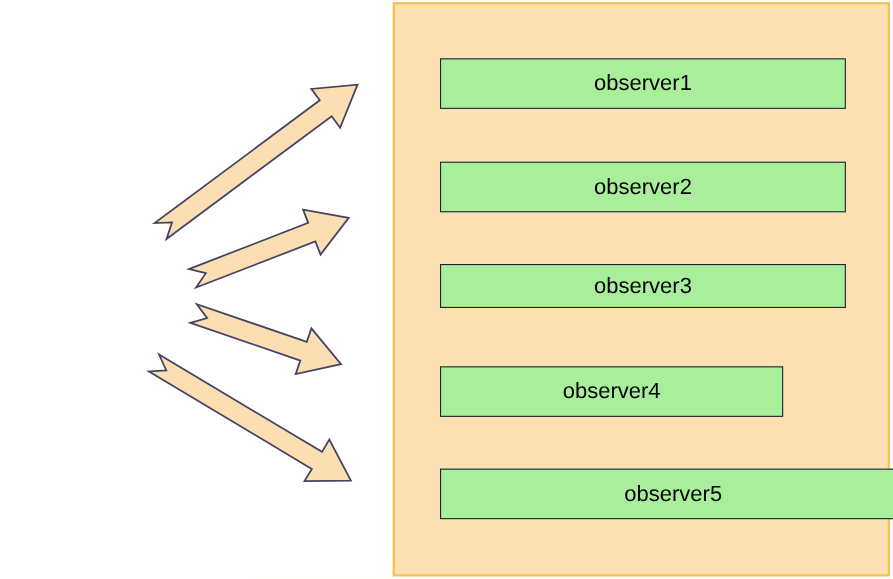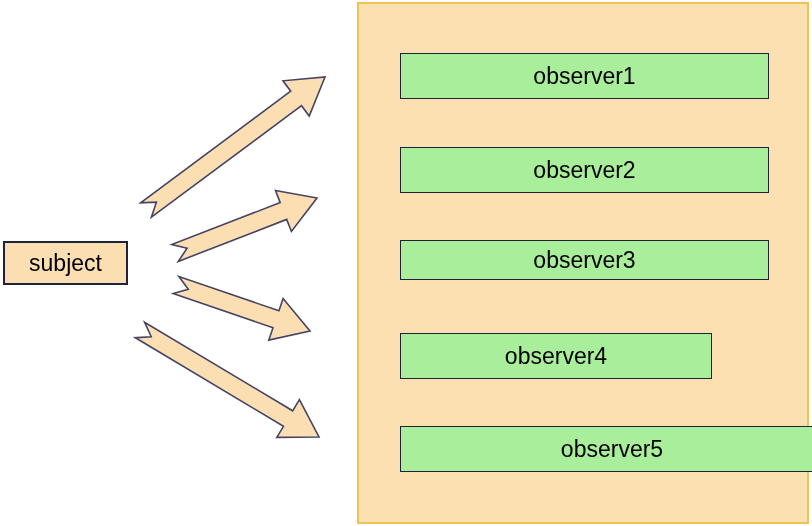--- a/index.html
+++ b/index.html
@@ -18,21 +18,21 @@
     color:var(--text);
   }
   .panel {
     position:absolute;
     background:var(--panel-fill);
     border:2px solid var(--panel-border);
   }
   .node {
     position:absolute; display:flex;
     align-items:center; justify-content:center;
-    font-size:23px; line-height:1; color:var(--text);
+    font-size:20px; line-height:1; color:var(--text);
   }
   .subject {
     background:var(--subject-fill);
     border:2px solid var(--subject-border);
   }
   .observer {
     background:var(--observer-fill);
     border:1.5px solid var(--observer-border);
   }
   #arrow-layer { position:absolute; left:0; top:0; }
@@ -49,23 +49,20 @@
 <div id="canvas">
   <div class="panel" style="left: 357px; top: 2px; width: 452px; height: 522px;"></div>
 
   <svg id="arrow-layer" width="812" height="526" viewBox="0 0 812 526">
       <polygon points="151.4,217.2 301.5,105.7 309.2,116.1 325.0,77.0 283.0,80.8 290.7,91.2 140.6,202.8 156.4,202.2"></polygon>
       <polygon points="178.3,261.4 286.7,219.4 291.4,231.5 317.0,198.0 275.5,190.5 280.2,202.6 171.7,244.6 187.1,248.3"></polygon>
       <polygon points="173.1,293.5 273.0,327.8 268.8,340.1 310.0,331.0 283.1,298.5 278.9,310.8 178.9,276.5 188.3,289.2"></polygon>
       <polygon points="135.4,337.7 283.5,426.3 276.8,437.4 319.0,437.0 299.4,399.6 292.7,410.8 144.6,322.3 151.2,336.7"></polygon>
     </svg>
 
-  <div class="node subject" style="left: 3px; top: 241px; width: 125px; height: 44px;">
-    <span>subject</span>
-  </div>
 
   <div>
       <div class="node observer" style="left: 400px; top: 53px; width: 369px; height: 46px;">
         <span>observer1</span>
       </div>
       <div class="node observer" style="left: 400px; top: 147px; width: 369px; height: 46px; align-items: center;">
         <span>observer2</span>
       </div>
       <div class="node observer" style="left: 400px; top: 240px; width: 369px; height: 40px;">
         <span>observer3</span>

